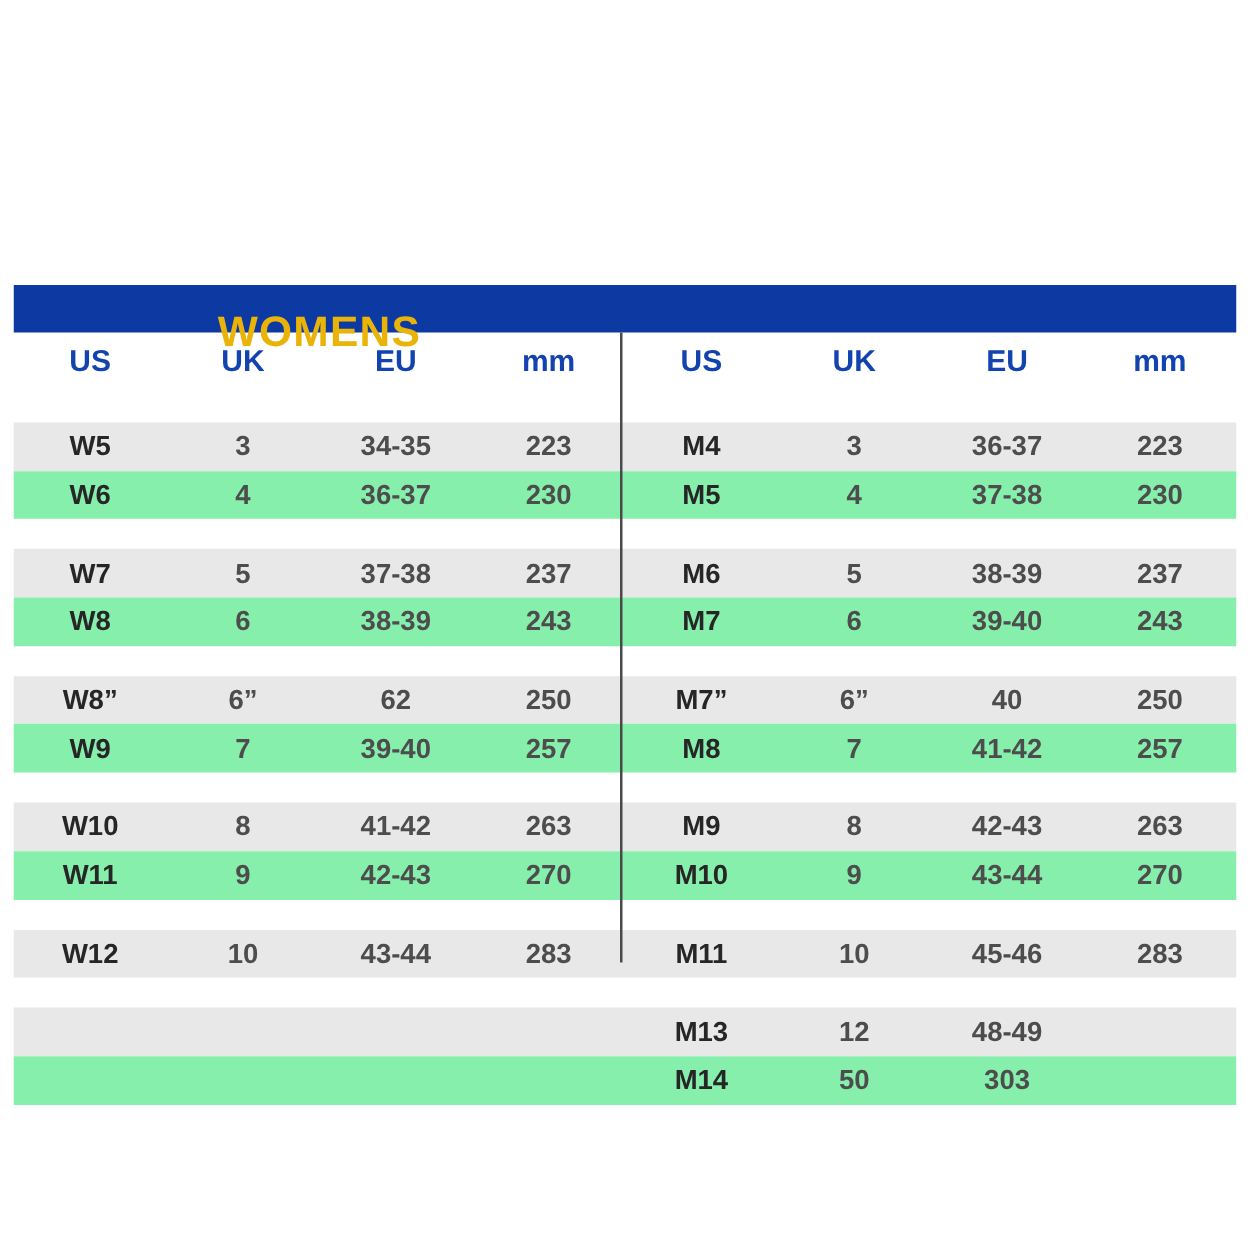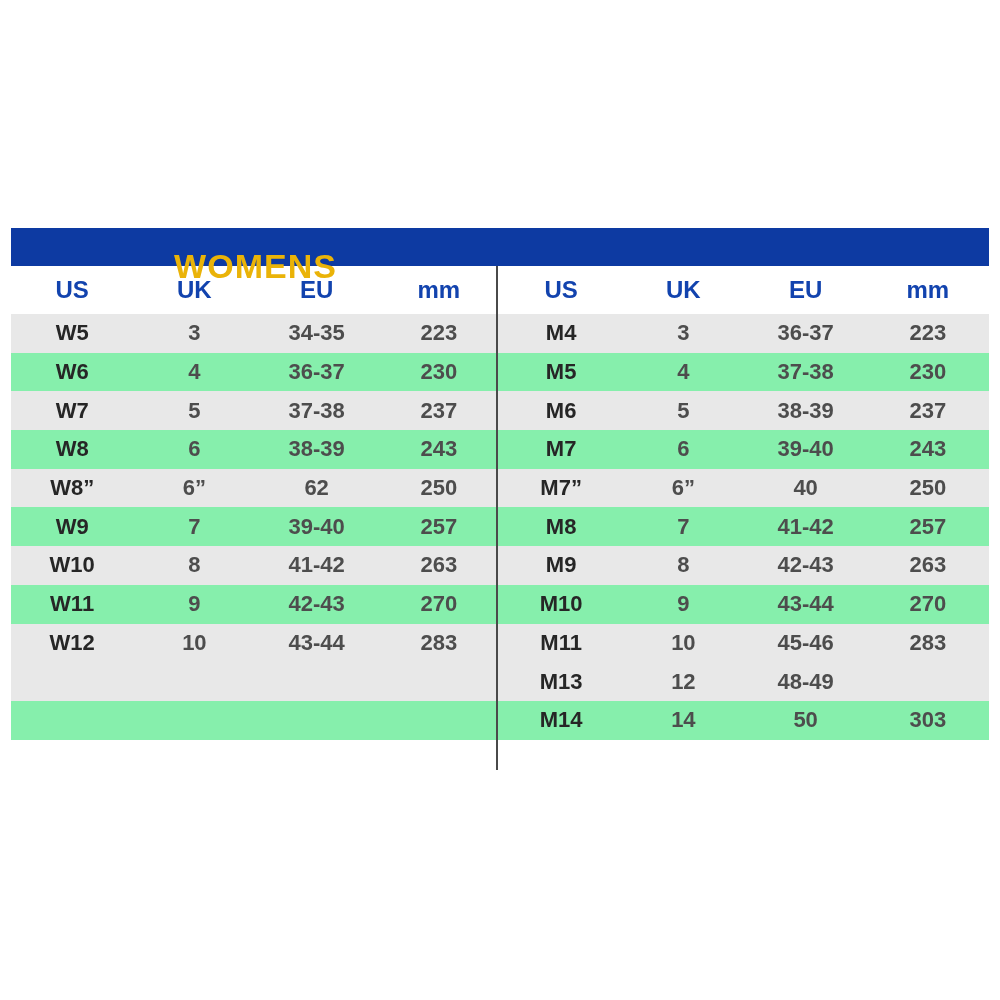--- a/index.html
+++ b/index.html
@@ -48,21 +48,21 @@
     justify-content: center;
     white-space: nowrap;
   }
   .header-row { height: 48px; }
   .col-head {
     color: var(--header-text-blue);
     font-weight: bold;
     font-size: 24px;
   }
   .data-row { height: 38.7px; background: #86efac; }
-  .data-row.stripe { background: var(--stripe-gray); }
+  .data-row.stripe { background: var(--stripe-gray); margin-top: 24px; }
   .size-label {
     color: var(--label-text);
     font-weight: bold;
     font-size: 22px;
   }
   .size-value {
     color: var(--value-text);
     font-weight: bold;
     font-size: 22px;
   }
@@ -238,20 +238,19 @@
       </div>
       <div class="row data-row">
         <div class="half">
           <div class="cell size-label"></div>
           <div class="cell size-value"></div>
           <div class="cell size-value"></div>
           <div class="cell size-value"></div>
         </div>
         <div class="half">
           <div class="cell size-label">M14</div>
-          <div class="cell size-value">14</div>
           <div class="cell size-value">50</div>
           <div class="cell size-value">303</div>
         </div>
       </div>
     </div>
   <div class="divider"></div>
 </div>
 
 </body></html>

